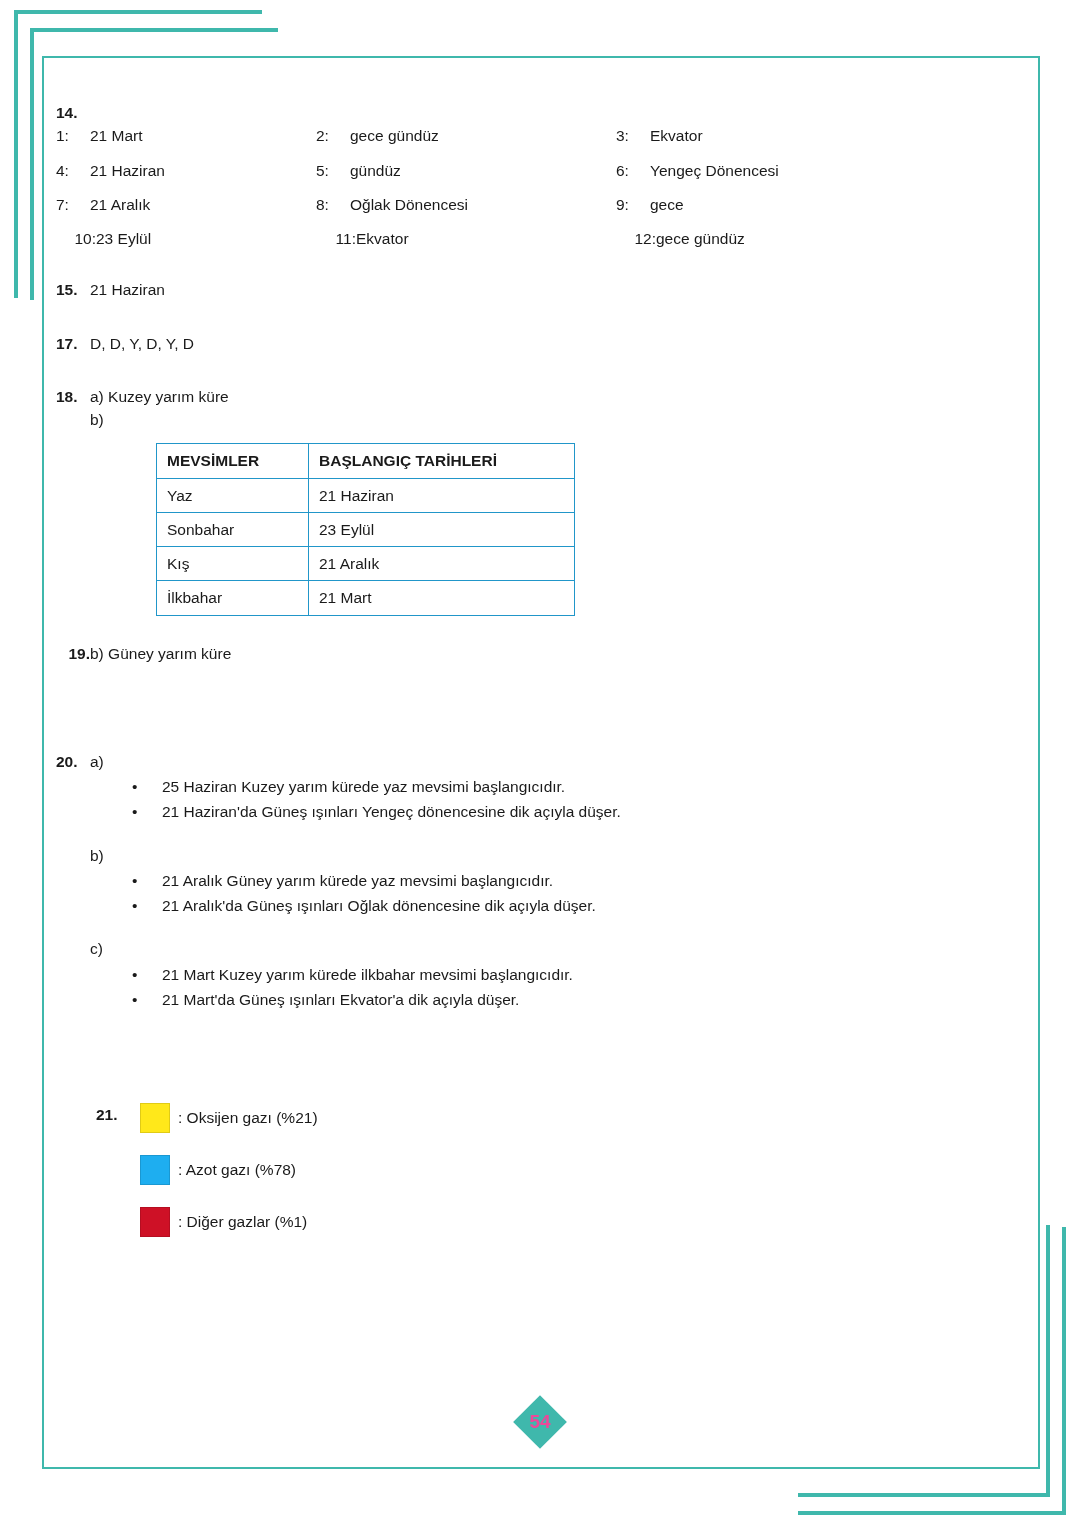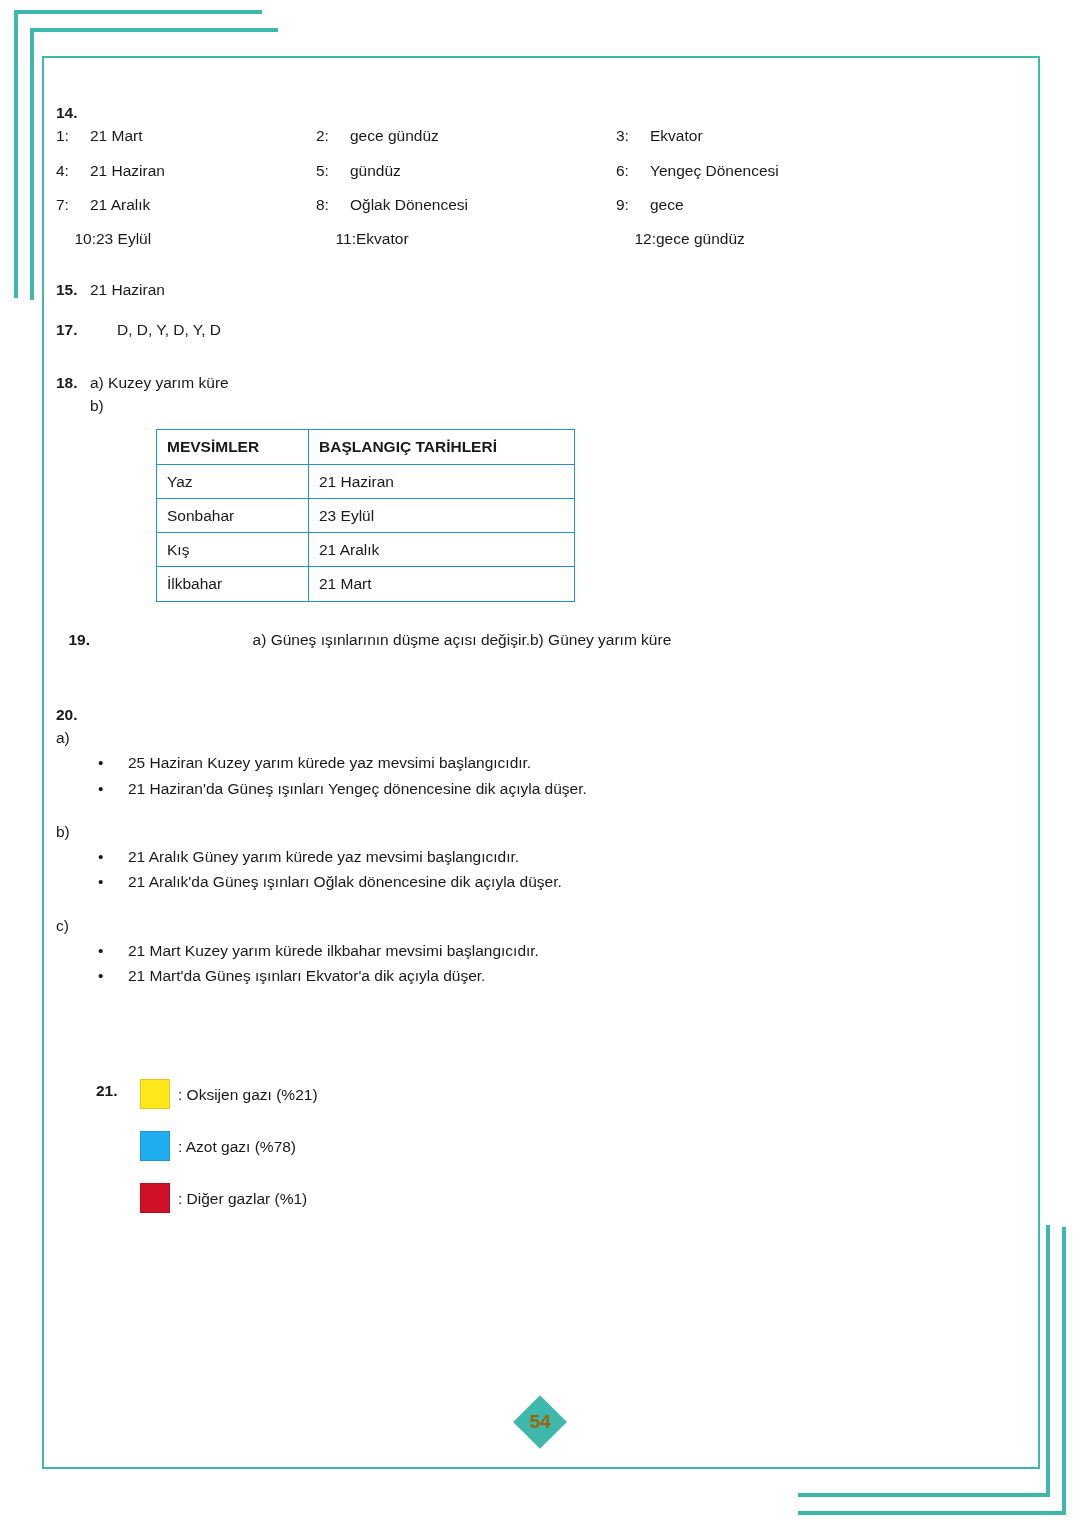--- a/index.html
+++ b/index.html
@@ -81,24 +81,24 @@
   .q14-key { display: inline-block; min-width: 34px; }
   .q14-key.wide { min-width: 40px; text-align: right; }
 
   
   .line { display: flex; align-items: flex-start; }
   .line-num { width: 34px; flex: none; font-weight: bold; }
   .line-body { flex: 1; }
 
   .q15 { margin-top: 28px; }
   .q16 { margin-top: 26px; }
-  .q17 { margin-top: 16px; gap: 27px; }
+  .q17 { margin-top: 30px; }
   .q18 { margin-top: 30px; }
   .q19 { margin-top: 26px; text-align: right; }
-  .q20 { margin-top: 52px; flex-direction: column; }
+  .q20 { margin-top: 85px; }
   .q21 { margin-top: 92px; margin-left: 40px; }
 
   
   .q16-row { display: flex; }
   .q16-item { white-space: pre; }
   .q16-i0 { width: 130px; }
   .q16-i1 { width: 125px; }
   .q16-i2 { width: 175px; }
   .q16-i3 { width: 135px; }
   .q16-i4 { width: 145px; }
@@ -151,21 +151,21 @@
   .page-badge .diamond {
     width: 38px; height: 38px;
     background: #3fb8ac;
     transform: rotate(45deg);
     margin: 8px auto;
   }
   .page-badge .pnum {
     position: absolute;
     left: 0; right: 0; top: 0; bottom: 0;
     display: flex; align-items: center; justify-content: center;
-    color: #a16207; font-weight: bold; font-size: 19px;
+    color: #ec4899; font-weight: bold; font-size: 19px;
   }
 </style>
 </head>
 <body>
 
 <div class="deco deco-tl-1"></div>
 <div class="deco deco-tl-2"></div>
 <div class="deco deco-tl-3"></div>
 <div class="deco deco-tl-4"></div>
 <div class="deco deco-br-1"></div>
@@ -243,21 +243,20 @@
           </tbody>
         </table>
       </div>
 
     </div>
   </div>
 
   <div class="line q19">
     <div class="line-num">19.</div>
     <div class="line-body" style="display:flex;">
-      <div style="width:440px;">a) Güneş ışınlarının düşme açısı değişir.</div>
       <div>b) Güney yarım küre</div>
     </div>
   </div>
 
   <div class="line q20">
     <div class="line-num">20.</div>
     <div class="line-body">
       <div>a)</div>
       <div class="bul-group">
         <div class="bul-line">

